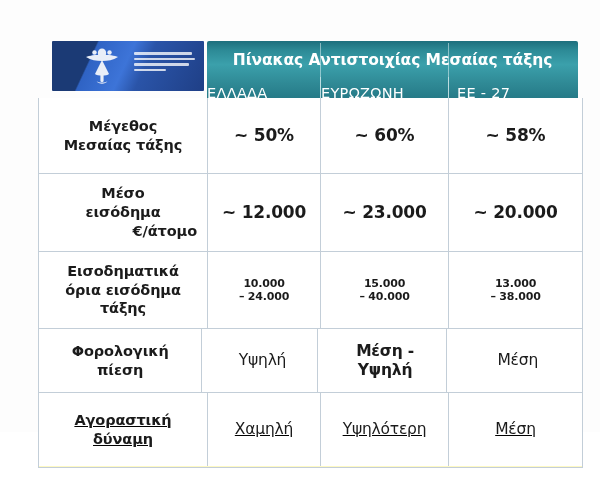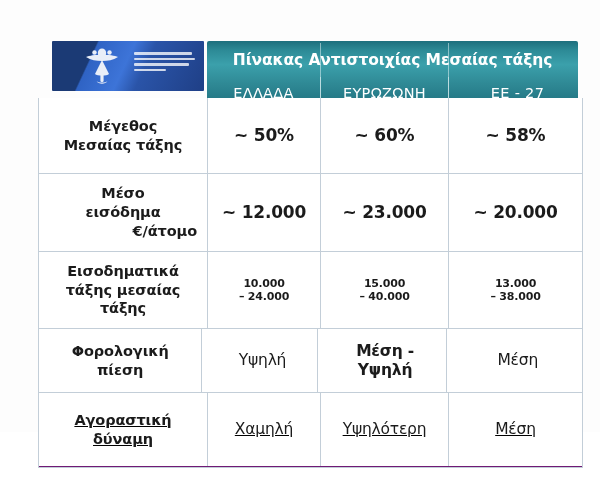--- a/index.html
+++ b/index.html
@@ -62,21 +62,21 @@
 
   
   #table {
     position: absolute;
     left: 38px;
     top: 98px;
     width: 545px;
     height: 370px;
     border: 1px solid #c3ced8;
     border-top: none;
-    background: #701a75;
+    background: #fef9c3;
     box-sizing: border-box;
   }
 
   
   #header-band {
     position: absolute;
     left: 207px;
     top: 41px;
     width: 371px;
     height: 69px;
@@ -103,21 +103,20 @@
     left: 0;
     top: 36px;
     width: 371px;
     height: 33px;
     display: flex;
   }
   .hsub {
     box-sizing: border-box;
     height: 33px;
     line-height: 33px;
-    text-align: center;
     color: #ffffff;
     font-size: 14.5px;
     font-weight: normal;
     letter-spacing: 0.3px;
     white-space: nowrap;
     border-left: 1px solid rgba(235,248,250,0.75);
   }
   .hsub:first-child { border-left: none; }
   .hsub.c1 { width: 113px; }
   .hsub.c2 { width: 128px; }
@@ -261,21 +260,21 @@
       </div>
       <div class="cell val v1">~ 12.000</div>
       <div class="cell val v2">~ 23.000</div>
       <div class="cell val v3">~ 20.000</div>
     </div>
 
     <div class="row r3">
       <div class="cell lab">
         <span class="lab-stack">
           <span class="l-main">Εισοδηματικά</span>
-          <span class="l-main">τάξης μεσαίας</span>
+          <span class="l-main">όρια εισόδημα</span>
           <span class="l-main">τάξης</span>
         </span>
       </div>
       <div class="cell val v1">10.000
 – 24.000</div>
       <div class="cell val v2">15.000
 – 40.000</div>
       <div class="cell val v3">13.000
 – 38.000</div>
     </div>

